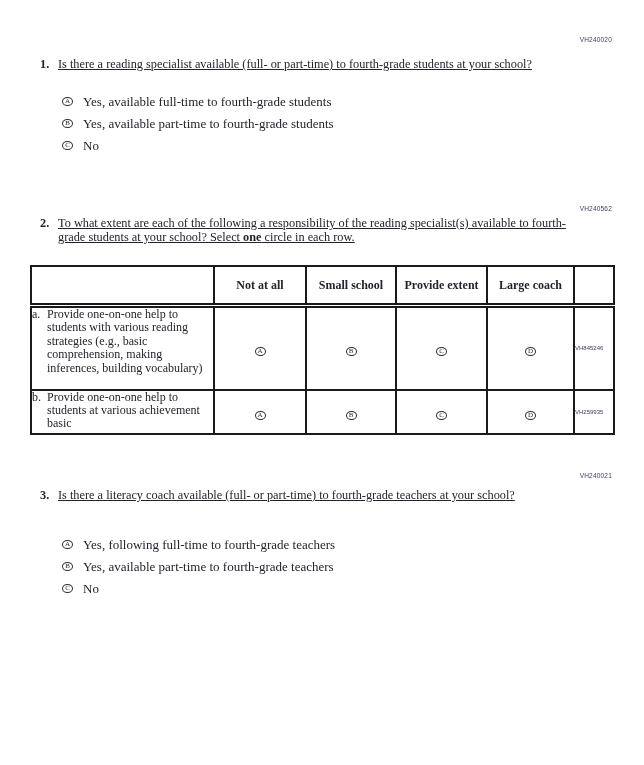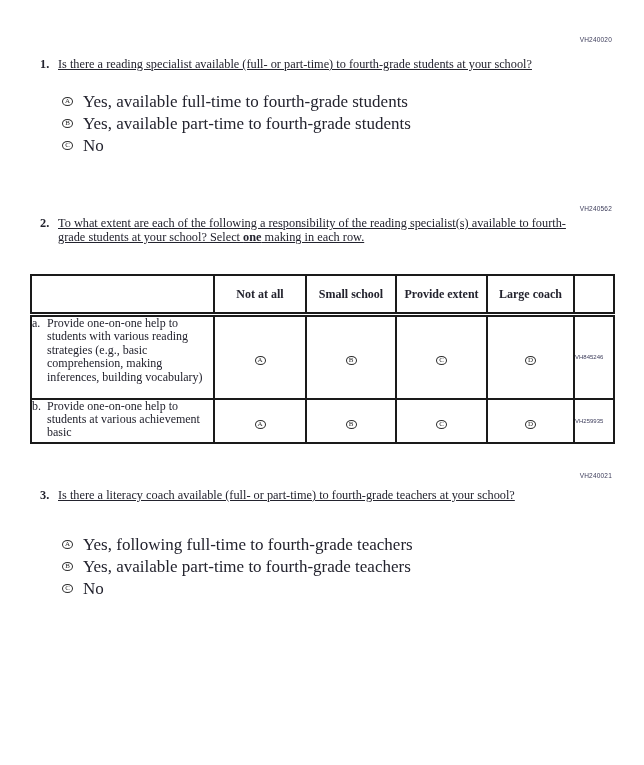--- a/index.html
+++ b/index.html
@@ -57,26 +57,26 @@
     font-size:7px;
     line-height:1;
     flex:none;
     color:#2c2c2c;
     font-family:"Liberation Serif", serif;
     box-sizing:border-box;
     overflow:hidden;
   }
   .option-row .bubble{margin-right:10px;}
   .option-label{
-    font-size:17px;
+    font-size:13px;
     white-space:nowrap;
   }
   table.extent{
     position:absolute;
-    left:30px;top:274px;
+    left:30px;top:265px;
     width:583px;
     border-collapse:collapse;
     table-layout:fixed;
   }
   table.extent th, table.extent td{
     border:2px solid var(--line);
     padding:0;
   }
   table.extent thead th{
     border-bottom:5px double var(--line);
@@ -134,21 +134,21 @@
     <div class="option-row">
       <span class="bubble">C</span>
       <span class="option-label">No</span>
     </div>
   </div>
 
   <div class="acc-code" style="top:205px;">VH240562</div>
 
   <div class="question" style="top:216px;">
     <span class="qnum">2.</span>
-    <span class="qtext"><span>To what extent are each of the following a responsibility of the reading specialist(s) available to fourth-grade students at your school? Select </span><b>one</b><span> making in each row.</span></span>
+    <span class="qtext"><span>To what extent are each of the following a responsibility of the reading specialist(s) available to fourth-grade students at your school? Select </span><b>one</b><span> circle in each row.</span></span>
   </div>
 
   <table class="extent">
     <colgroup>
       <col style="width:183px">
         <col style="width:92px">
         <col style="width:90px">
         <col style="width:91px">
         <col style="width:87px">
         <col style="width:40px">

